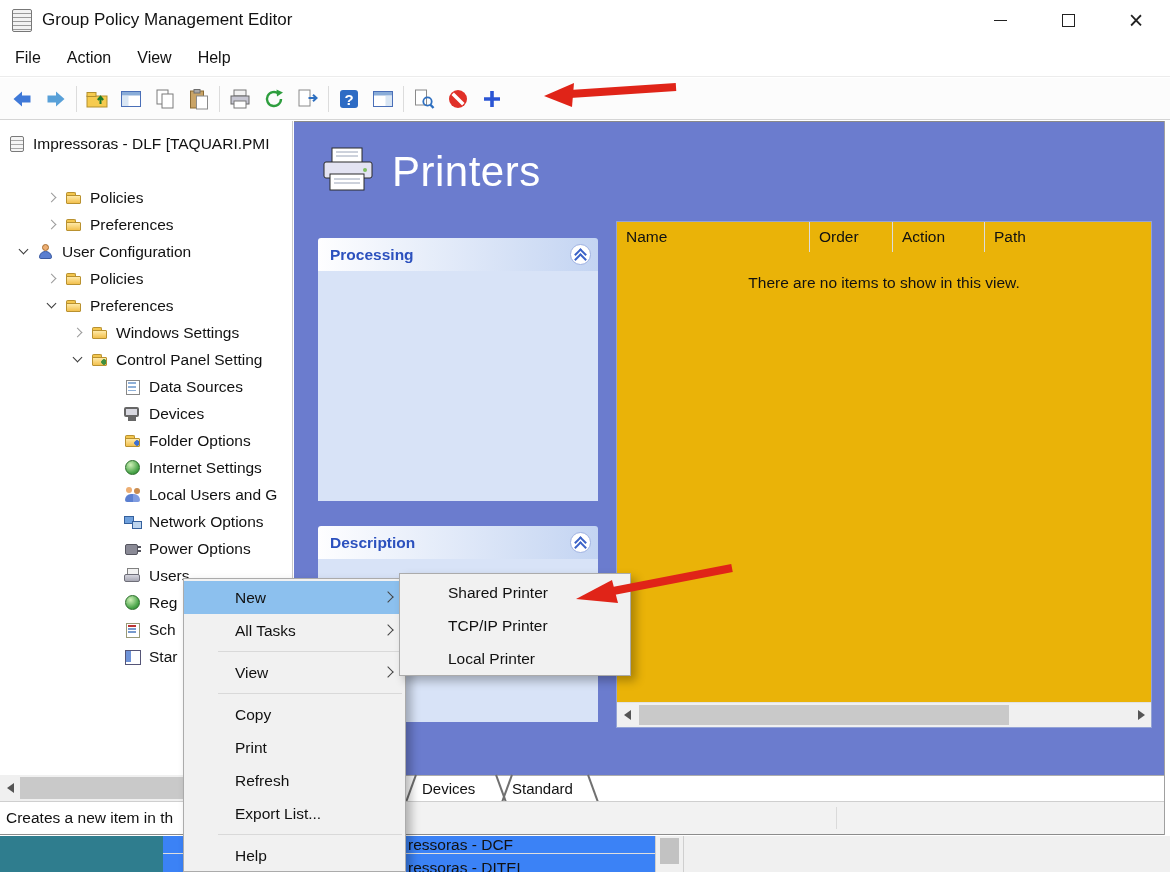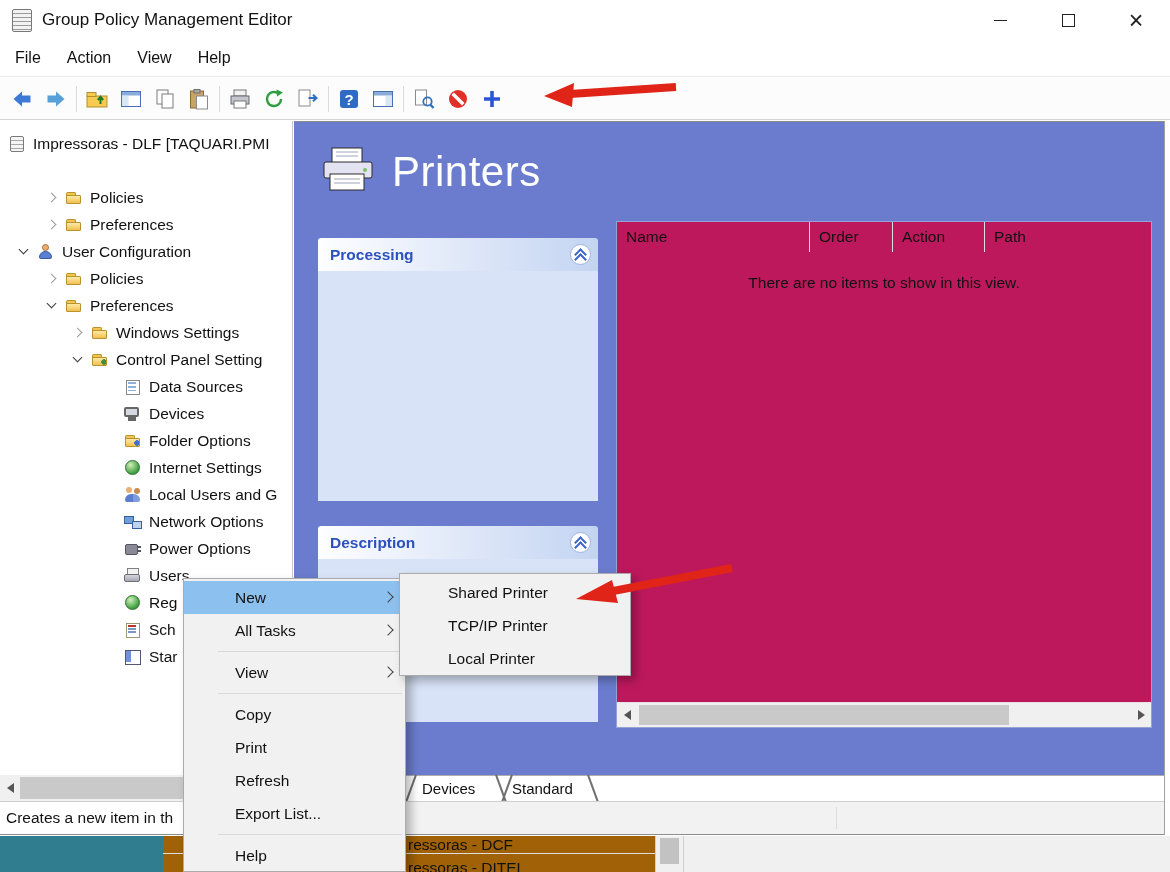--- a/index.html
+++ b/index.html
@@ -97,40 +97,40 @@
   .panel{position:absolute;left:24px;width:280px;}
   .panel-h{position:relative;height:33px;border-radius:3px 3px 0 0;display:flex;align-items:center;
            background:linear-gradient(to right,#FEFEFF,#C3D4F2);}
   .panel-title{margin-left:12px;font-size:15.5px;font-weight:bold;color:#2C51BE;}
   .panel-body{position:absolute;left:0;right:0;top:33px;bottom:0;background:#D8E3F7;}
   .collapse-btn{position:absolute;right:7px;top:6px;width:21px;height:21px;border-radius:50%;background:#FFF;
                 border:1px solid #9FB2E2;box-sizing:border-box;}
   .cv{position:absolute;left:5px;width:7px;height:7px;border-left:2px solid #3C63C8;border-top:2px solid #3C63C8;transform:rotate(45deg);}
   .cv1{top:5px;}.cv2{top:10px;}
   
-  .listview{position:absolute;left:322px;top:99px;width:536px;height:507px;background:#be185d;
+  .listview{position:absolute;left:322px;top:99px;width:536px;height:507px;background:#eab308;
             border:1px solid #94A3D6;box-sizing:border-box;}
   .list-header{display:flex;height:30px;}
   .lh{padding-left:9px;line-height:30px;font-size:15.5px;border-right:1px solid #DCDCDC;box-sizing:border-box;}
   .lh.c1{width:193px;}.lh.c2{width:83px;}.lh.c3{width:92px;}.lh.c4{flex:1;border-right:none;}
   .empty-text{position:absolute;left:0;right:0;top:52px;text-align:center;font-size:15.5px;}
   .list-hscroll{position:absolute;left:0;right:0;bottom:0;height:24px;background:#F0F0F0;border-top:1px solid #E2E2E2;}
   .list-hscroll .sbtn{height:24px;}
   .hthumb-list{position:absolute;left:22px;top:2px;width:370px;height:20px;background:#C9C9C9;}
   
   .tabstrip{position:absolute;left:294px;top:775px;width:870px;height:26px;background:#FFF;
             border-top:1px solid #ADADAD;box-sizing:border-box;}
   .tab-label{position:absolute;top:0;line-height:25px;font-size:15px;}
   .tslash{position:absolute;top:-2px;width:2px;height:29px;background:#707070;}
   .sl1{left:116px;transform:rotate(20deg);}  .sl2{left:206px;transform:rotate(-20deg);}
   .sl3{left:212px;transform:rotate(20deg);}  .sl4{left:298px;transform:rotate(-20deg);}
   
   .bgstrip{position:absolute;left:0;top:836px;width:1170px;height:36px;background:#F0F0F0;overflow:hidden;}
   .desktop{position:absolute;left:0;top:0;width:163px;height:36px;background:#2F7D8E;}
-  .bgrows{position:absolute;left:163px;top:0;width:492px;height:36px;background:#a16207;border-right:1px solid #CFCFCF;}
+  .bgrows{position:absolute;left:163px;top:0;width:492px;height:36px;background:#3b82f6;border-right:1px solid #CFCFCF;}
   .bgrow1{height:17px;line-height:17px;border-bottom:1px solid #DEDEDE;padding-left:245px;font-size:15.5px;white-space:nowrap;}
   .bgrow2{padding-left:245px;padding-top:5px;font-size:15.5px;white-space:nowrap;}
   .bgscroll{position:absolute;left:656px;top:0;width:27px;height:36px;background:#F0F0F0;border-right:1px solid #CFCFCF;}
   .bgthumb{margin:2px 4px 0 4px;height:26px;background:#C2C2C2;}
   
   .ctxmenu{position:absolute;left:183px;top:578px;width:223px;height:294px;background:#F1F1F1;
            border:1px solid #ABABAB;box-shadow:5px 5px 9px rgba(0,0,0,.28);padding:2px 0 0 0;box-sizing:border-box;z-index:60;}
   .ctxitem{height:33px;display:flex;align-items:center;position:relative;padding-left:51px;font-size:15.5px;}
   .ctxitem.hl{background:#8CC0EE;}
   .ctxsep{height:1px;background:#D9D9D9;margin:4px 3px 4px 34px;}

